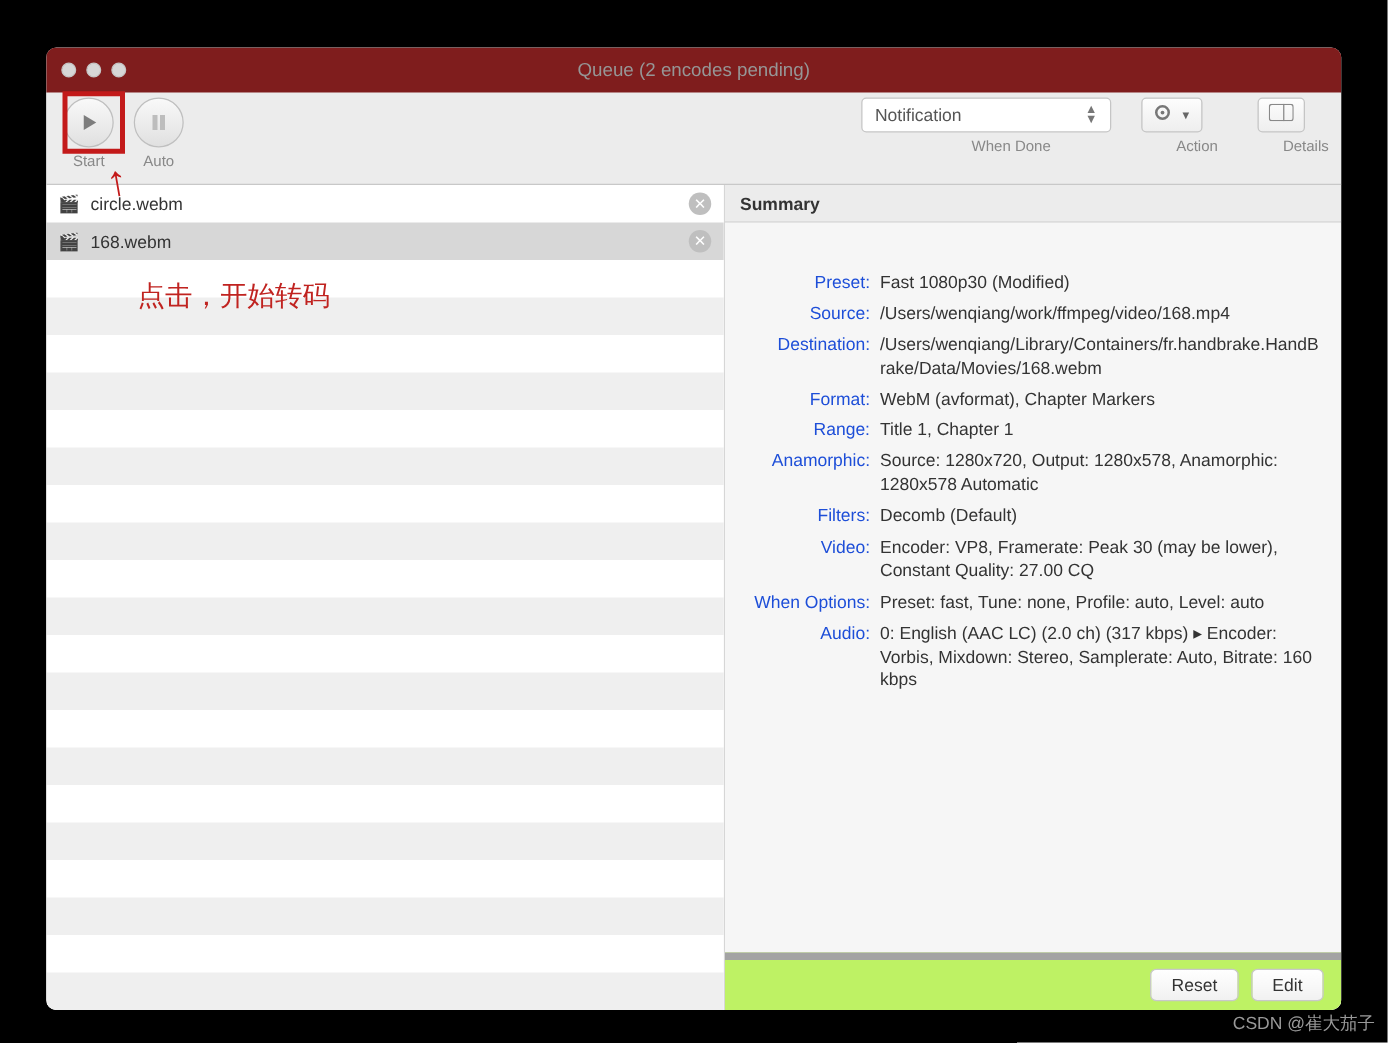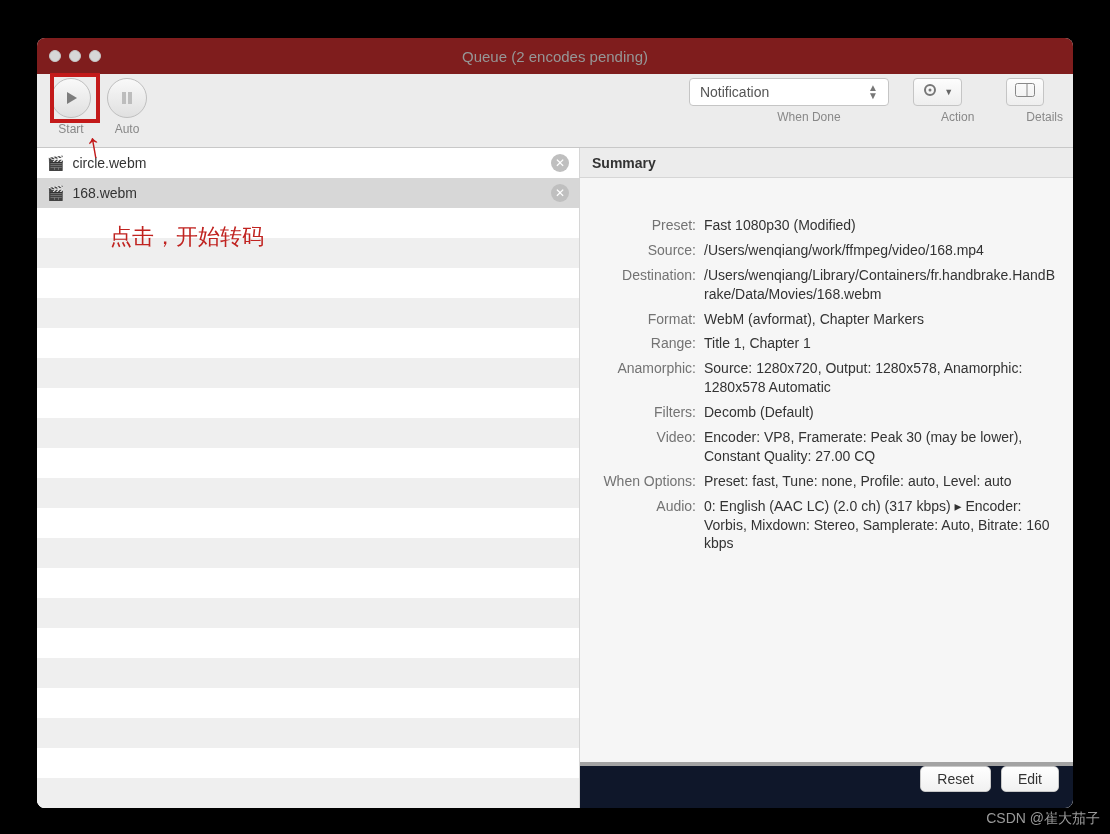--- a/index.html
+++ b/index.html
@@ -116,26 +116,26 @@
   .queue-stripes { flex:1; overflow:hidden; }
   
   .summary-pane { flex:1; display:flex; flex-direction:column; background:#f6f6f6;gap:28px; }
   .summary-head {
     height:30px; padding:0 12px; display:flex; align-items:center;
     font-weight:600; font-size:14px; border-bottom:1px solid #d6d6d6;
     background:#ececec; color:#333;
   }
   .summary-body { flex:1; padding:10px 14px; overflow:auto; font-size:14px; color:#333; }
   .kv { display:flex; margin-bottom:6px; line-height:1.35; }
-  .kv .k { width:110px; text-align:right; padding-right:8px; color:#737373; }
+  .kv .k { width:110px; text-align:right; padding-right:8px; color:#1d4ed8; }
   .kv .v { flex:1; color:#333; word-break:break-word; }
   .summary-foot {
-    height:46px; border-top:4px solid #a3a3a3;
-    display:flex; justify-content:flex-end; 
-    gap:10px; padding:0 14px; background:#0f172a;
+    height:46px; border-top:6px solid #a3a3a3;
+    display:flex; justify-content:flex-end; align-items:center;
+    gap:10px; padding:0 14px; background:#bef264;
   }
   .mac-btn {
     height:26px; padding:0 16px; border-radius:5px;
     border:1px solid #c8c8c8; background:linear-gradient(#fff,#f1f1f1);
     font-size:14px; color:#333;
   }
   .watermark {
     position:absolute; right:10px; bottom:6px;
     color:rgba(180,180,180,0.85); font-size:14px;
   }

